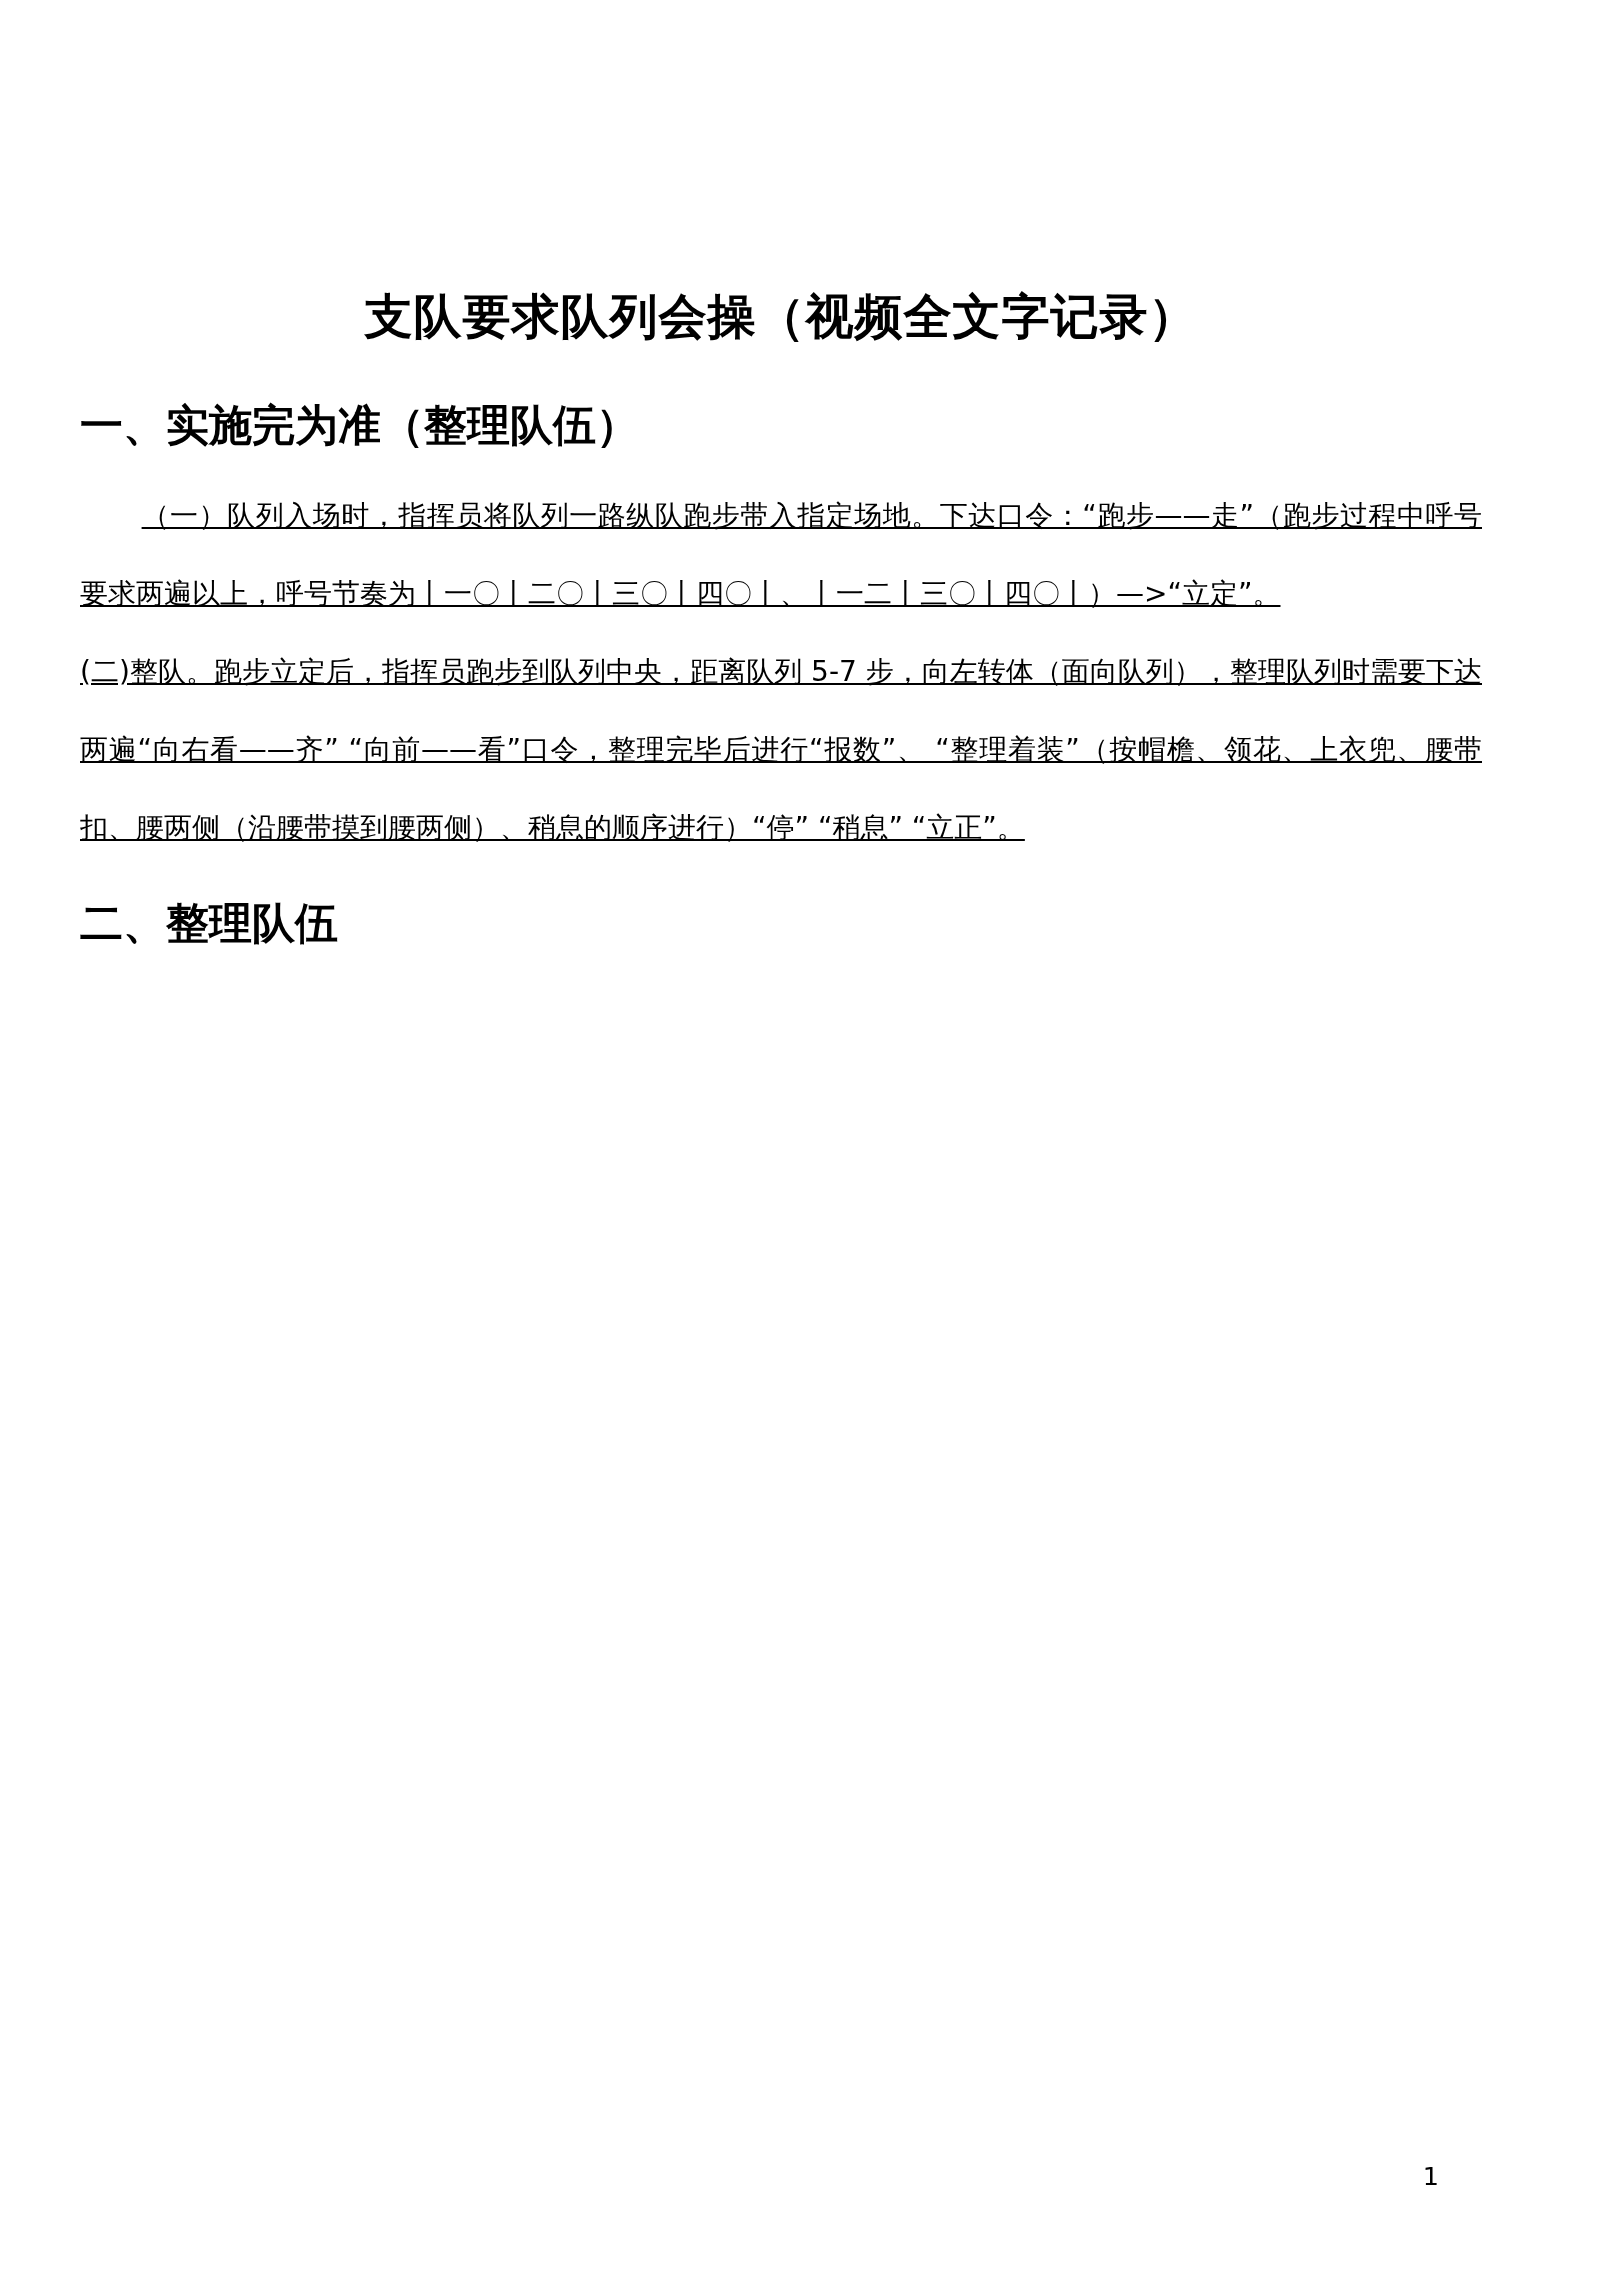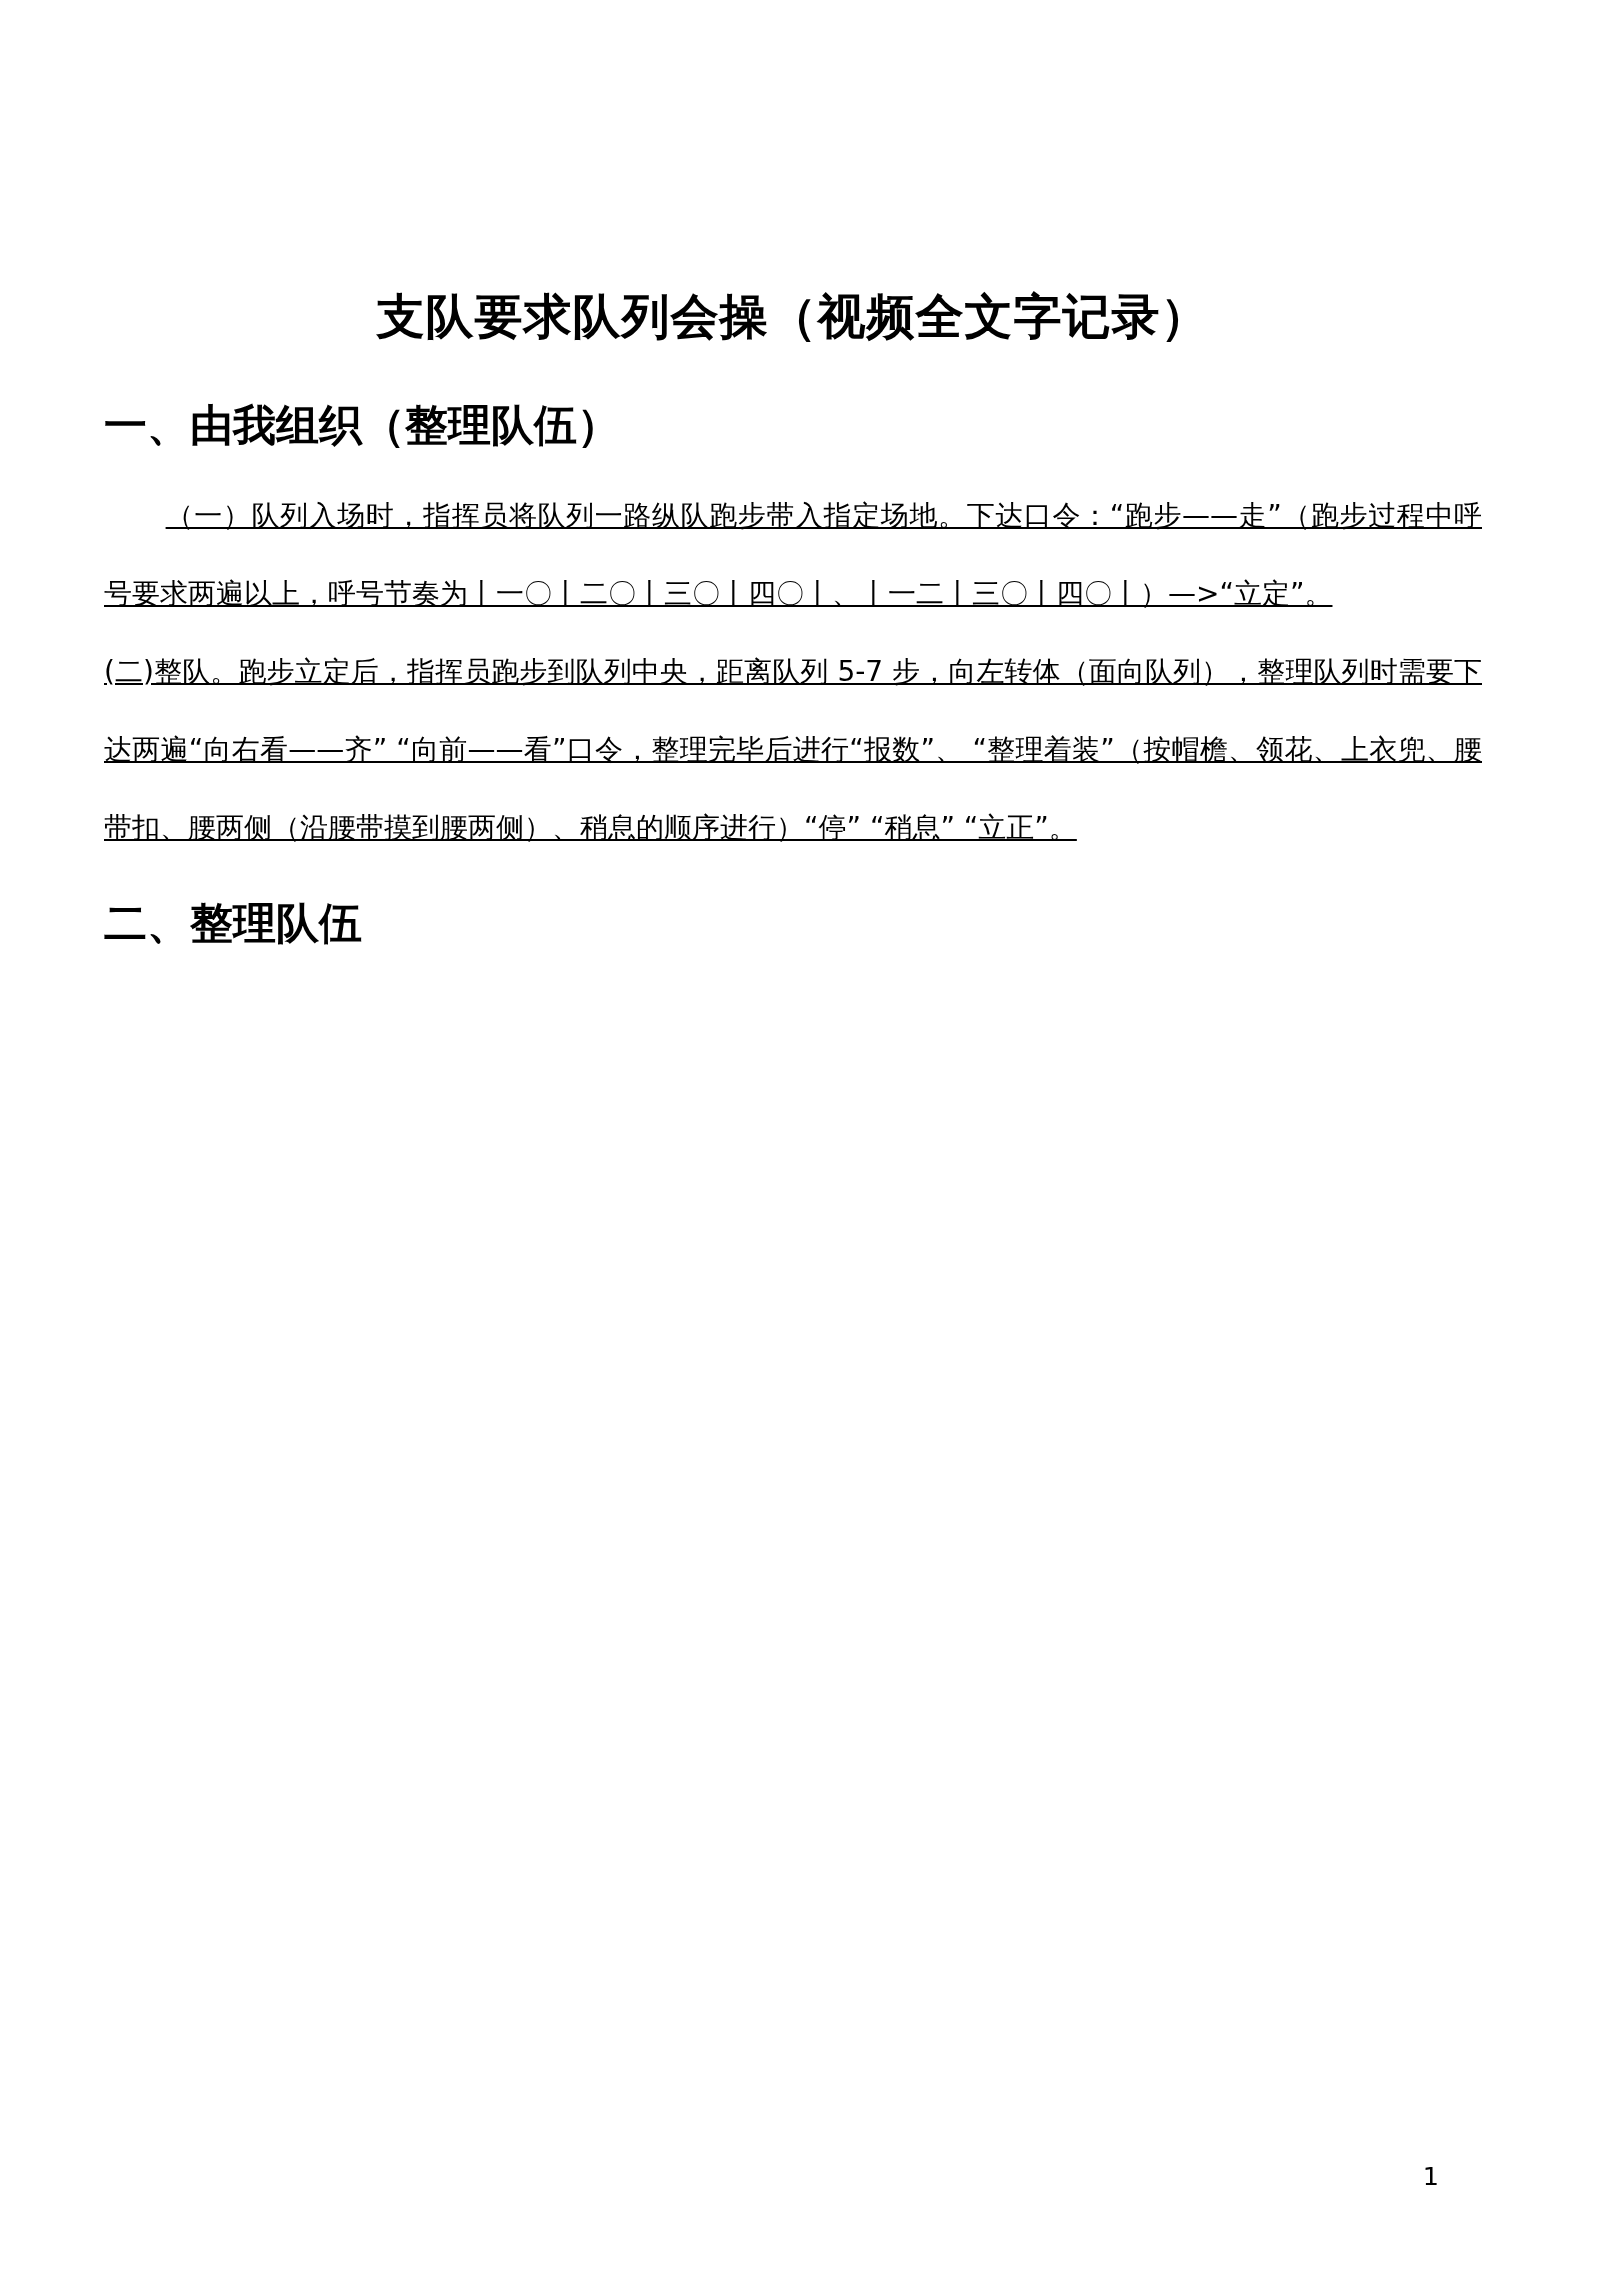--- a/index.html
+++ b/index.html
@@ -11,21 +11,21 @@
     position: relative;
     width: 1621px;
     height: 2293px;
     background: #ffffff;
     color: #000000;
     font-family: "DejaVu Sans", "Liberation Sans", sans-serif;
     overflow: hidden;
     box-sizing: border-box;
   }
   .content {
-    padding: 286px 139px 0 104px;
+    padding: 286px 139px 0 80px;
     box-sizing: border-box;
   }
   .doc-title {
     text-align: center;
     font-size: 48px;
     font-weight: bold;
     line-height: 61px;
     margin: 0 0 51px 0;
     letter-spacing: 1px;
   }
@@ -66,21 +66,21 @@
   }
 </style>
 </head>
 <body>
 
 <div class="page">
   <div class="content">
 
     <div class="doc-title">支队要求队列会操（视频全文字记录）</div>
 
-    <div class="section-heading">一、由我组织（整理队伍）</div>
+    <div class="section-heading">一、实施完为准（整理队伍）</div>
 
     <p class="body-par indent-2"><span>（一）队列入场时，指挥员将队列一路纵队跑步带入指定场地。下达口令：“跑步——走”（跑步过程中呼号要求两遍以上，呼号节奏为丨一〇丨二〇丨三〇丨四〇丨、丨一二丨三〇丨四〇丨）—&gt;“立定”。</span></p>
 
     <p class="body-par indent-0"><span>(二)整队。跑步立定后，指挥员跑步到队列中央，距离队列 5-7 步，向左转体（面向队列），整理队列时需要下达两遍“向右看——齐” “向前——看”口令，整理完毕后进行“报数”、 “整理着装”（按帽檐、领花、上衣兜、腰带扣、腰两侧（沿腰带摸到腰两侧）、稍息的顺序进行）“停” “稍息” “立正”。</span></p>
 
 
     <div class="section-heading second">二、整理队伍</div>
 
 
   </div>

